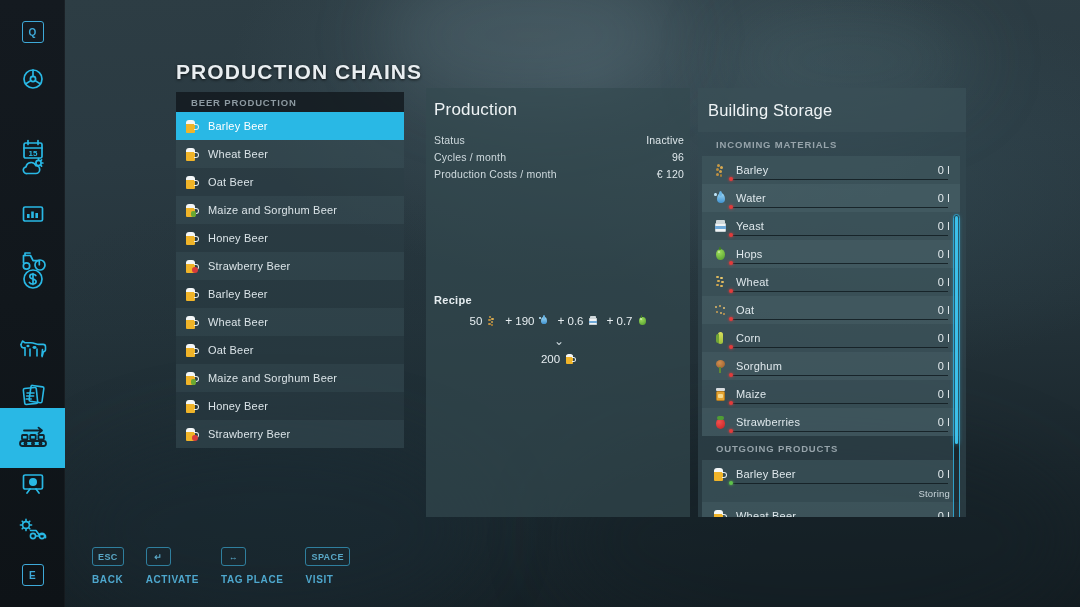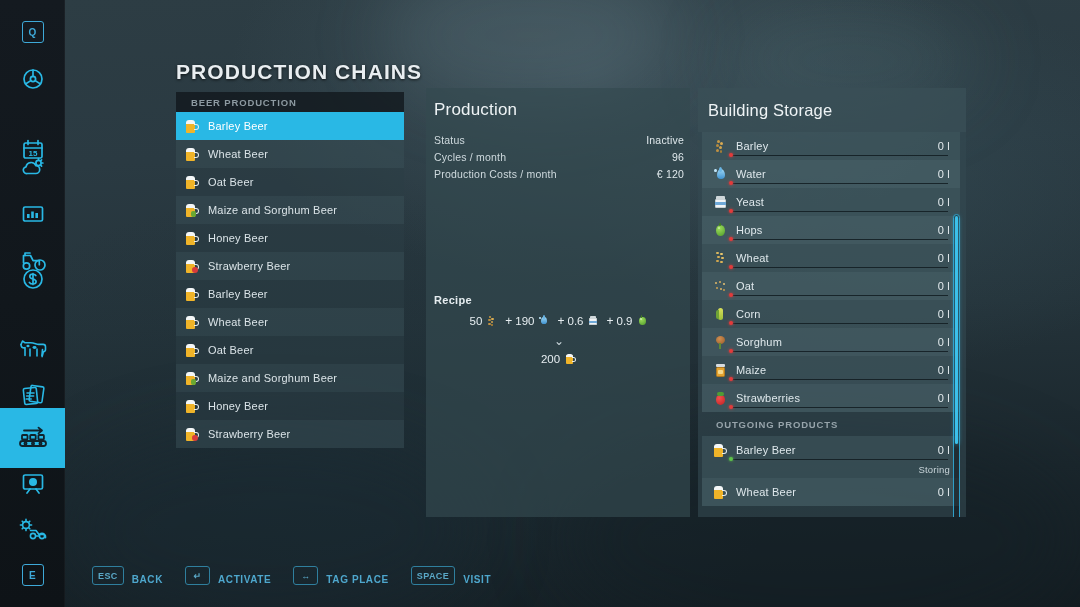--- a/index.html
+++ b/index.html
@@ -240,21 +240,21 @@
     background: #3cc0ea;
     box-shadow: 0 0 5px rgba(60,192,234,0.85);
   }
 
   
   #helpbar {
     position: absolute;
     left: 92px; bottom: 22px;
     display: flex; align-items: center; gap: 22px;
   }
-  .help-item { display: flex; align-items: flex-end; gap: 8px; }
+  .help-item { display: flex; align-items: flex-start; gap: 8px; flex-direction: column; }
   .help-key {
     min-width: 25px; height: 19px;
     padding: 0 5px;
     border: 1.4px solid #2f7f9e;
     border-radius: 3px;
     display: flex; align-items: center; justify-content: center;
     font-size: 9px; font-weight: bold;
     color: #5aa8c7;
     letter-spacing: 0.4px;
   }
@@ -543,21 +543,21 @@
         <span class="ri">
           <span>0.6</span>
           <span class="mini">
             <div class="sp" style="left:2.3px;top:3.8px;width:8.4px;height:6.9px;background:#f2f4f5;border:0.8px solid #c9d1d4;border-radius:0.8px;"></div>
             <div class="sp" style="left:2.3px;top:6.1px;width:8.4px;height:2.3px;background:#6fa9d8;"></div>
             <div class="sp" style="left:3.1px;top:1.5px;width:6.9px;height:3.1px;background:#cfd7da;border-radius:0.8px;"></div>
           </span>
         </span>
         <span class="plus">+</span>
         <span class="ri">
-          <span>0.9</span>
+          <span>0.7</span>
           <span class="mini">
             <div class="sp" style="left:3.1px;top:2.3px;width:6.9px;height:8.4px;background:radial-gradient(circle at 35% 30%,#9ede5c,#4e9a2a);border-radius:50% 50% 48% 48%;"></div>
             <div class="sp" style="left:4.6px;top:3.8px;width:1.5px;height:1.5px;background:rgba(255,255,255,0.45);border-radius:50%;"></div>
             <div class="sp" style="left:5.4px;top:0.8px;width:1.5px;height:2.3px;background:#3f7d22;border-radius:0.8px;"></div>
           </span>
         </span>
       </div>
     <div id="recipe-arrow">⌄</div>
     <div id="recipe-out">
         <span>200</span>
@@ -566,20 +566,21 @@
           <div class="sp" style="left:1.6px;top:1.6px;width:7.4px;height:3.3px;background:#f4f7f8;border-radius:2.5px 2.5px 0 0;"></div>
           <div class="sp" style="left:8.2px;top:4.9px;width:4.1px;height:4.9px;border:1.3px solid #e8edef;border-left:none;border-radius:0 3.3px 3.3px 0;"></div>
         </span>
       </div>
   </div>
 
   <div id="storage-panel">
     <div id="storage-head-bg"></div>
     <div id="storage-title">Building Storage</div>
     <div id="storage-scroll">
+        <div class="st-group">INCOMING MATERIALS</div>
         <div class="st-row">
           <div class="st-ico">
             <div class="sp" style="left:5.0px;top:2.0px;width:3.0px;height:3.0px;background:#c79a45;border-radius:50%;"></div>
             <div class="sp" style="left:8.0px;top:4.0px;width:3.0px;height:3.0px;background:#d9ab52;border-radius:50%;"></div>
             <div class="sp" style="left:4.0px;top:6.0px;width:3.0px;height:3.0px;background:#b98c3c;border-radius:50%;"></div>
             <div class="sp" style="left:7.0px;top:8.0px;width:3.0px;height:3.0px;background:#d1a44c;border-radius:50%;"></div>
             <div class="sp" style="left:4.0px;top:11.0px;width:3.0px;height:3.0px;background:#c09142;border-radius:50%;"></div>
             <div class="sp" style="left:8.0px;top:12.0px;width:2.0px;height:3.0px;background:#a97f35;border-radius:50%;"></div>
           </div>
           <div class="sname">Barley</div>

